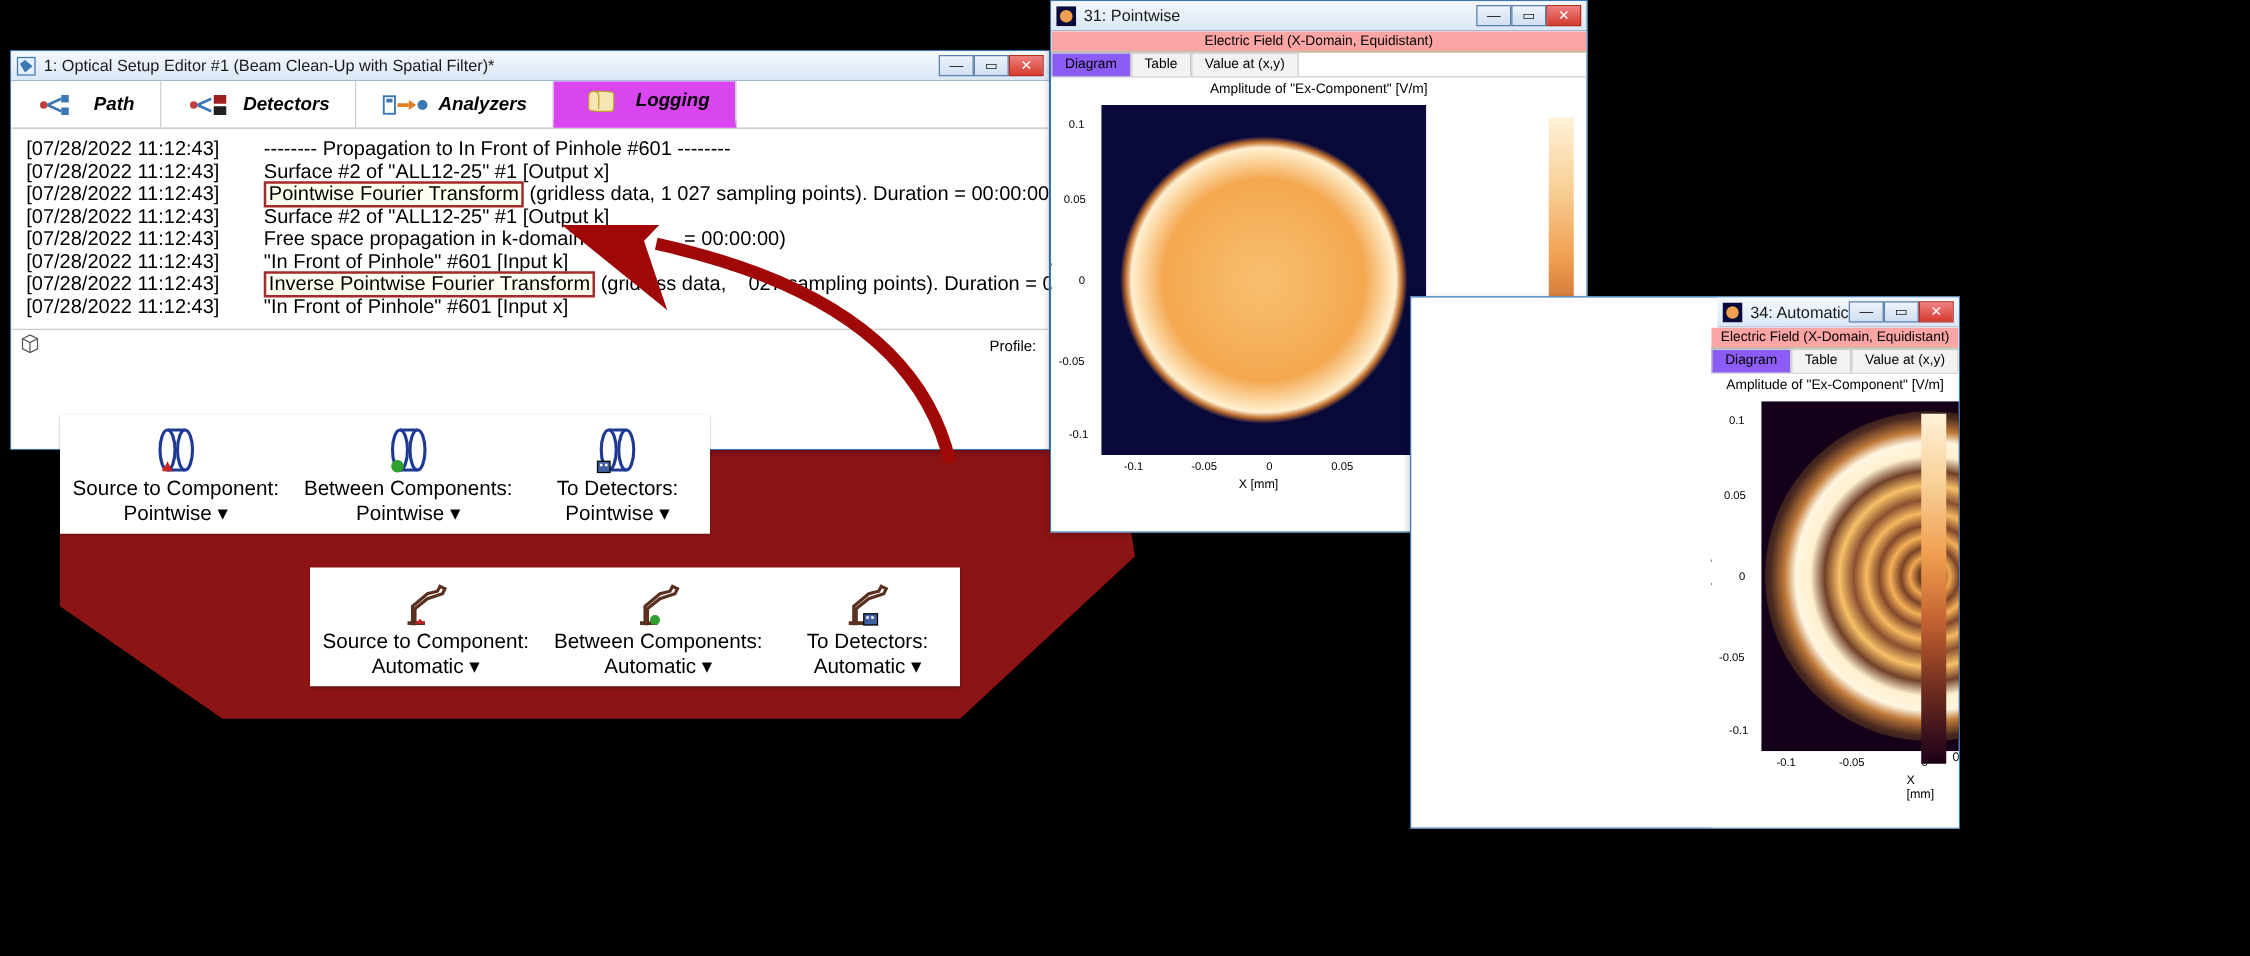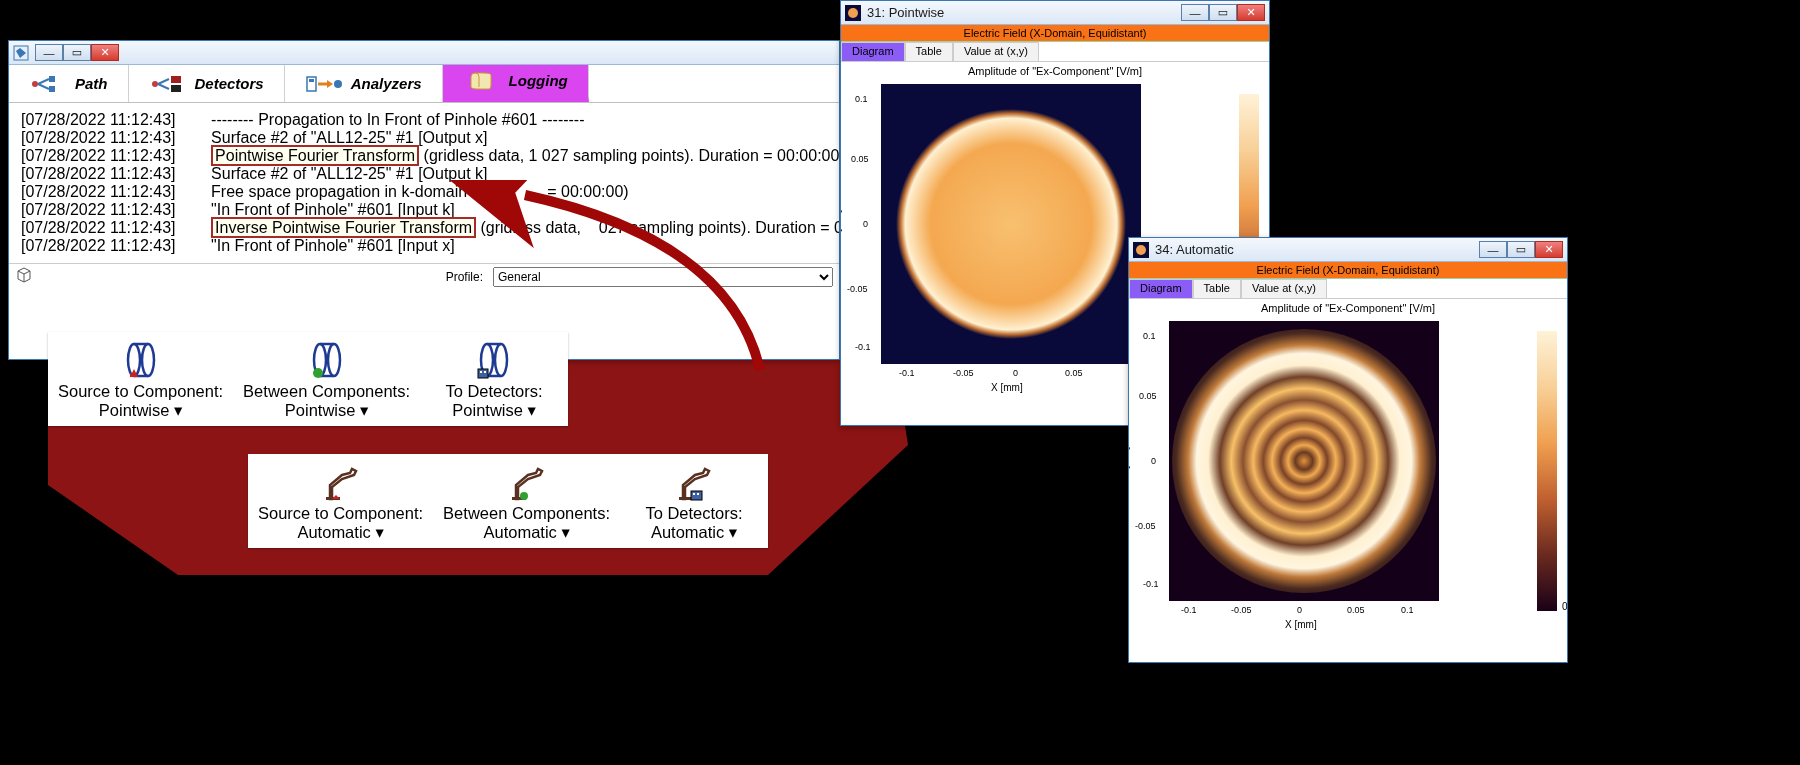--- a/index.html
+++ b/index.html
@@ -22,21 +22,21 @@
   .tab.active { background: #d946ef; border-bottom: 6px solid #d946ef; }
   .tabicon { width: 38px; height: 20px; display: inline-block; position: relative; }
   .log { padding: 8px 12px; font-size: 16px; line-height: 18px; font-family: "Segoe UI", sans-serif; white-space: pre; }
   .logline { display: block; }
   .logline .hl { background: #fffff0; border: 2px solid #a52a2a; padding: 0 2px; }
   .statusbar { height: 26px; border-top: 1px solid #ccc; display: flex; align-items: center; font-size: 12px; padding: 0 6px; gap: 6px; }
   .statusbar select { font-size: 12px; height: 20px; }
   .profilelabel { margin-left: auto; margin-right: 4px; }
 
   
-  .fieldwin .greenhdr { height: 17px; background: #f97316; font-size: 11px; text-align: center; line-height: 17px; border-bottom: 1px solid #a0d0a0; }
+  .fieldwin .greenhdr { height: 17px; background: #fca5a5; font-size: 11px; text-align: center; line-height: 17px; border-bottom: 1px solid #a0d0a0; }
   .fieldwin .viewtabs { display: flex; height: 20px; font-size: 11px; border-bottom: 1px solid #ccc; }
   .fieldwin .viewtab { padding: 2px 10px; border: 1px solid #ccc; border-bottom: none; background: #f2f2f2; cursor: pointer; }
   .fieldwin .viewtab.active { background: #8b5cf6; }
   .fieldwin .plothdr { text-align: center; font-size: 11px; height: 18px; line-height: 18px; }
   .plotwrap { flex: 1; display: flex; position: relative; padding: 4px 10px 6px 40px; }
   .plotarea { position: relative; flex: 1; text-decoration: underline; }
   .colorbar { width: 20px; background: linear-gradient(to top,#1a0018,#6a2a1f,#c06030,#f0a050,#f8d098,#fff2d8); margin-left: 20px; margin-top: 10px; height: 280px; }
   .cb-wrap { position: relative; display: flex; }
   .cb-label { position: absolute; font-size: 10px; right: -30px; }
   .axislabel { font-size: 10px; position: absolute; }
@@ -73,20 +73,21 @@
 </div>
 
 <div id="editor" class="window">
   <div class="titlebar">
     <span class="icon">
       <svg viewBox="0 0 16 16">
           <rect x="1" y="1" width="14" height="14" fill="#e7effb" stroke="#3a77b3"></rect>
           <path d="M3 6 L7 3 L13 8 L7 13 Z" fill="#3a77b3"></path>
         </svg>
     </span>
+    <span class="title">1: Optical Setup Editor #1 (Beam Clean-Up with Spatial Filter)*</span>
     <div class="winbtns">
       <div class="winbtn">—</div>
       <div class="winbtn">▭</div>
       <div class="winbtn close">✕</div>
     </div>
   </div>
   <div class="winbody">
     <div class="tabbar">
       <div class="tab">
         <span class="tabicon"><svg viewBox="0 0 38 20">
@@ -126,23 +127,20 @@
         <b>Logging</b>
       </div>
     </div>
     <div class="log" id="logcontent"><span class="logline">[07/28/2022 11:12:43]        -------- Propagation to In Front of Pinhole #601 --------</span><span class="logline">[07/28/2022 11:12:43]        Surface #2 of "ALL12-25" #1 [Output x]</span><span class="logline">[07/28/2022 11:12:43]        <span class="hl">Pointwise Fourier Transform</span> (gridless data, 1 027 sampling points). Duration = 00:00:00.0156756</span><span class="logline">[07/28/2022 11:12:43]        Surface #2 of "ALL12-25" #1 [Output k]</span><span class="logline">[07/28/2022 11:12:43]        Free space propagation in k-domain (Dura        = 00:00:00)</span><span class="logline">[07/28/2022 11:12:43]        "In Front of Pinhole" #601 [Input k]</span><span class="logline">[07/28/2022 11:12:43]        <span class="hl">Inverse Pointwise Fourier Transform</span> (gridless data,    027 sampling points). Duration = 00:00:00</span><span class="logline">[07/28/2022 11:12:43]        "In Front of Pinhole" #601 [Input x]</span></div>
     <div class="statusbar">
       <span><svg width="18" height="16" viewBox="0 0 18 16">
             <path d="M3 4 L9 1 L15 4 L15 12 L9 15 L3 12 Z" fill="none" stroke="#555"></path>
             <path d="M3 4 L9 7 L15 4 M9 7 L9 15" stroke="#555" fill="none"></path>
           </svg></span>
       <span class="profilelabel">Profile:</span>
-      <select style="width:340px">
-        <option>General</option>
-      </select>
     </div>
   </div>
 </div>
 
 <svg class="arrow" viewBox="0 0 370 200">
   <defs>
       <marker id="ah" markerWidth="12" markerHeight="12" refX="2" refY="5" orient="auto">
     <path d="M0 0 L10 5 L0 10 L3 5 Z" fill="#a00808"></path>
       </marker>
     </defs>
@@ -280,21 +278,21 @@
         <span class="axislabel" style="left:110px; top:298px">X [mm]</span>
       </div>
       <div class="cb-wrap">
         <div class="colorbar"></div>
 
       </div>
     </div>
   </div>
 </div>
 
-<div class="window fieldwin" id="v34" style="left:1128px; top:237px; width:440px; height:426px;">
+<div class="window fieldwin" id="v34" style="left:1128px; top:237px; width:440px; height:426px;align-items:flex-end;">
   <div class="titlebar">
     <span class="icon"><svg viewBox="0 0 16 16">
           <rect width="16" height="16" fill="#0a0a3a"></rect>
           <circle cx="8" cy="8" r="5" fill="#f0a050"></circle>
         </svg></span>
     <span class="title">34: Automatic</span>
     <div class="winbtns">
       <div class="winbtn">—</div>
       <div class="winbtn">▭</div>
       <div class="winbtn close">✕</div>

